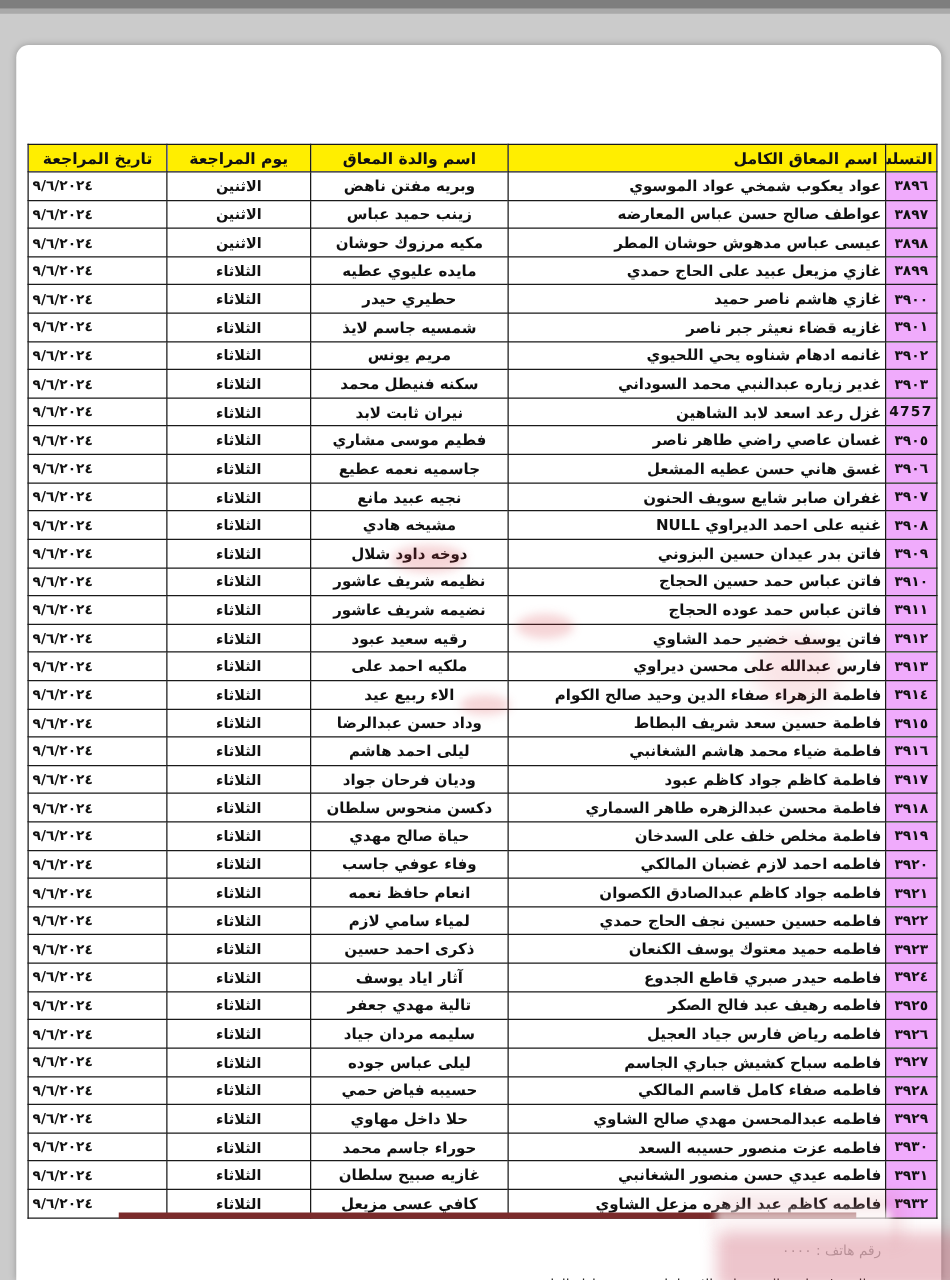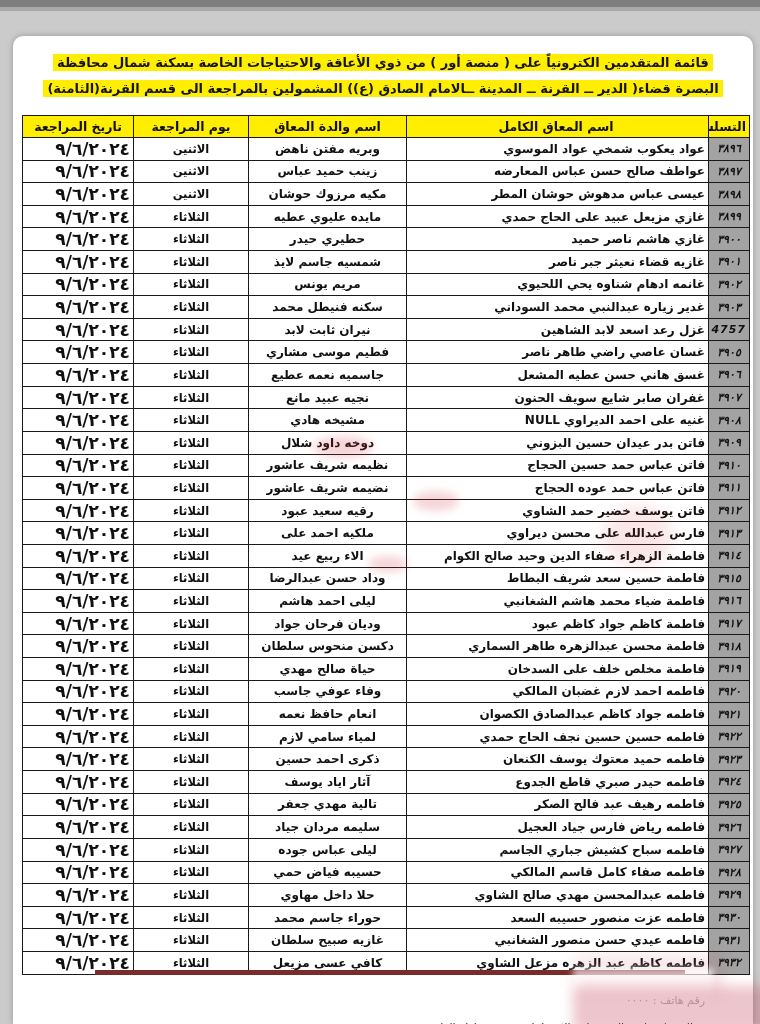--- a/index.html
+++ b/index.html
@@ -25,28 +25,28 @@
   
   table.main{
     position:absolute;left:9px;top:79px;width:727px;
     border-collapse:collapse;table-layout:fixed;direction:rtl;
     background:#fff;
   }
   table.main th,table.main td{
     border:1px solid #1a1a1a;overflow:hidden;white-space:nowrap;
     font-weight:bold;color:#111;padding:0 3px;
   }
-  table.main th{background:#ffee00;font-size:12.5px;height:21px;text-align:center;padding-right:6px;}
+  table.main th{background:#ffee00;font-size:12.5px;height:21px;text-align:right;padding-right:6px;}
   table.main th.c{text-align:center;padding-right:3px;}
   table.main tr.body-row{height:22.62px;}
-  td.serial{background:#a3a3a3;text-align:center;font-size:11px;letter-spacing:1px;font-style:italic;}
+  td.serial{background:#f0abfc;text-align:center;font-size:11px;letter-spacing:1px;}
   td.name{font-size:12px;padding-right:6px;}
   td.mother{text-align:center;font-size:12px;}
   td.day{text-align:center;font-size:11.5px;}
-  td.date{text-align:right;font-size:17px;direction:ltr;}
+  td.date{text-align:left;font-size:11px;direction:ltr;}
   
   .wm{position:absolute;pointer-events:none;}
   .stamp-ring{
     left:95px;top:255px;width:300px;height:300px;border-radius:50%;
     border:16px solid rgba(110,110,110,0.10);
   }
   .stamp-ring-inner{
     left:135px;top:295px;width:220px;height:220px;border-radius:50%;
     border:10px solid rgba(110,110,110,0.08);
   }
@@ -82,24 +82,20 @@
 
 <div class="photo-top-strip"></div>
 <div class="photo-top-strip2"></div>
 
 <div class="page">
 
   <div class="wm stamp-ring"></div>
   <div class="wm stamp-ring-inner"></div>
   <div class="wm stamp-streak"></div>
 
-  <div class="title-block">
-    <span class="hl">قائمة المتقدمين الكترونياً على ( منصة أور ) من ذوي الأعاقة والاحتياجات الخاصة بسكنة شمال محافظة</span><br>
-    <span class="hl">البصرة قضاء( الدير ــ القرنة ــ المدينة ــالامام الصادق (ع)) المشمولين بالمراجعة الى قسم القرنة(الثامنة)</span>
-  </div>
 
   <table class="main">
     <colgroup>
       <col style="width:41px">
         <col style="width:302px">
         <col style="width:158px">
       <col style="width:115px">
         <col style="width:111px">
     </colgroup>
     <thead>

